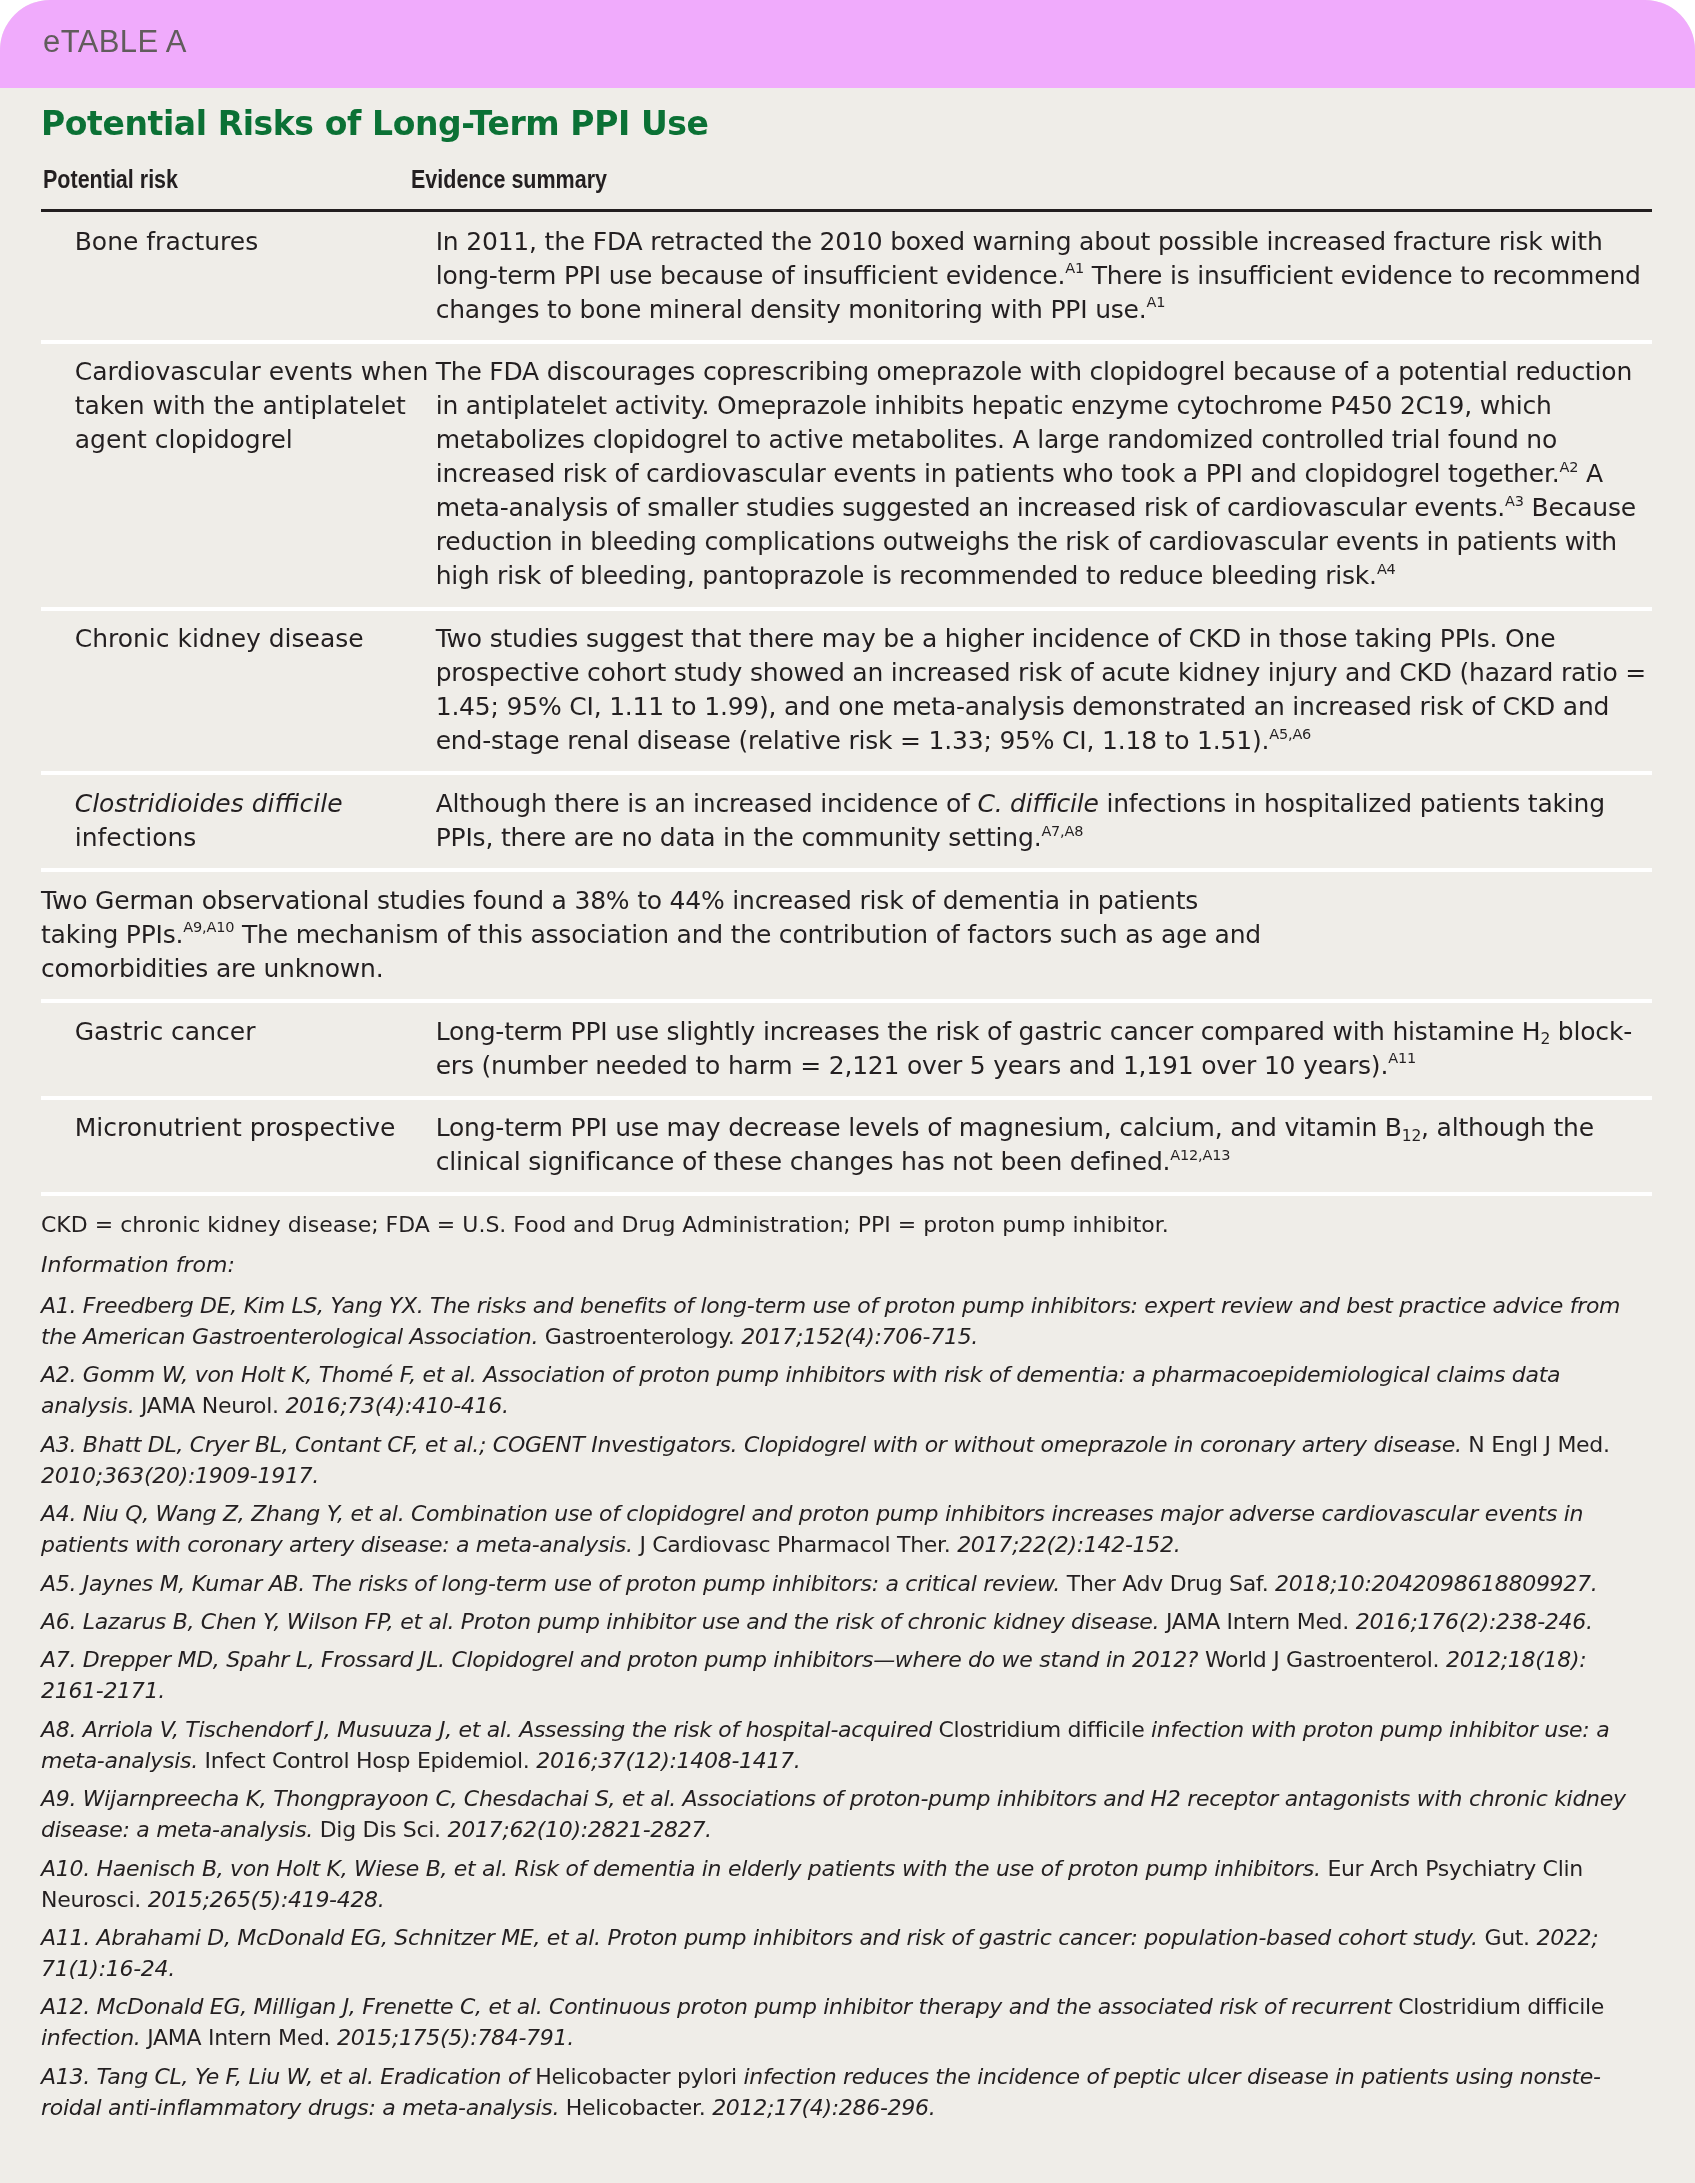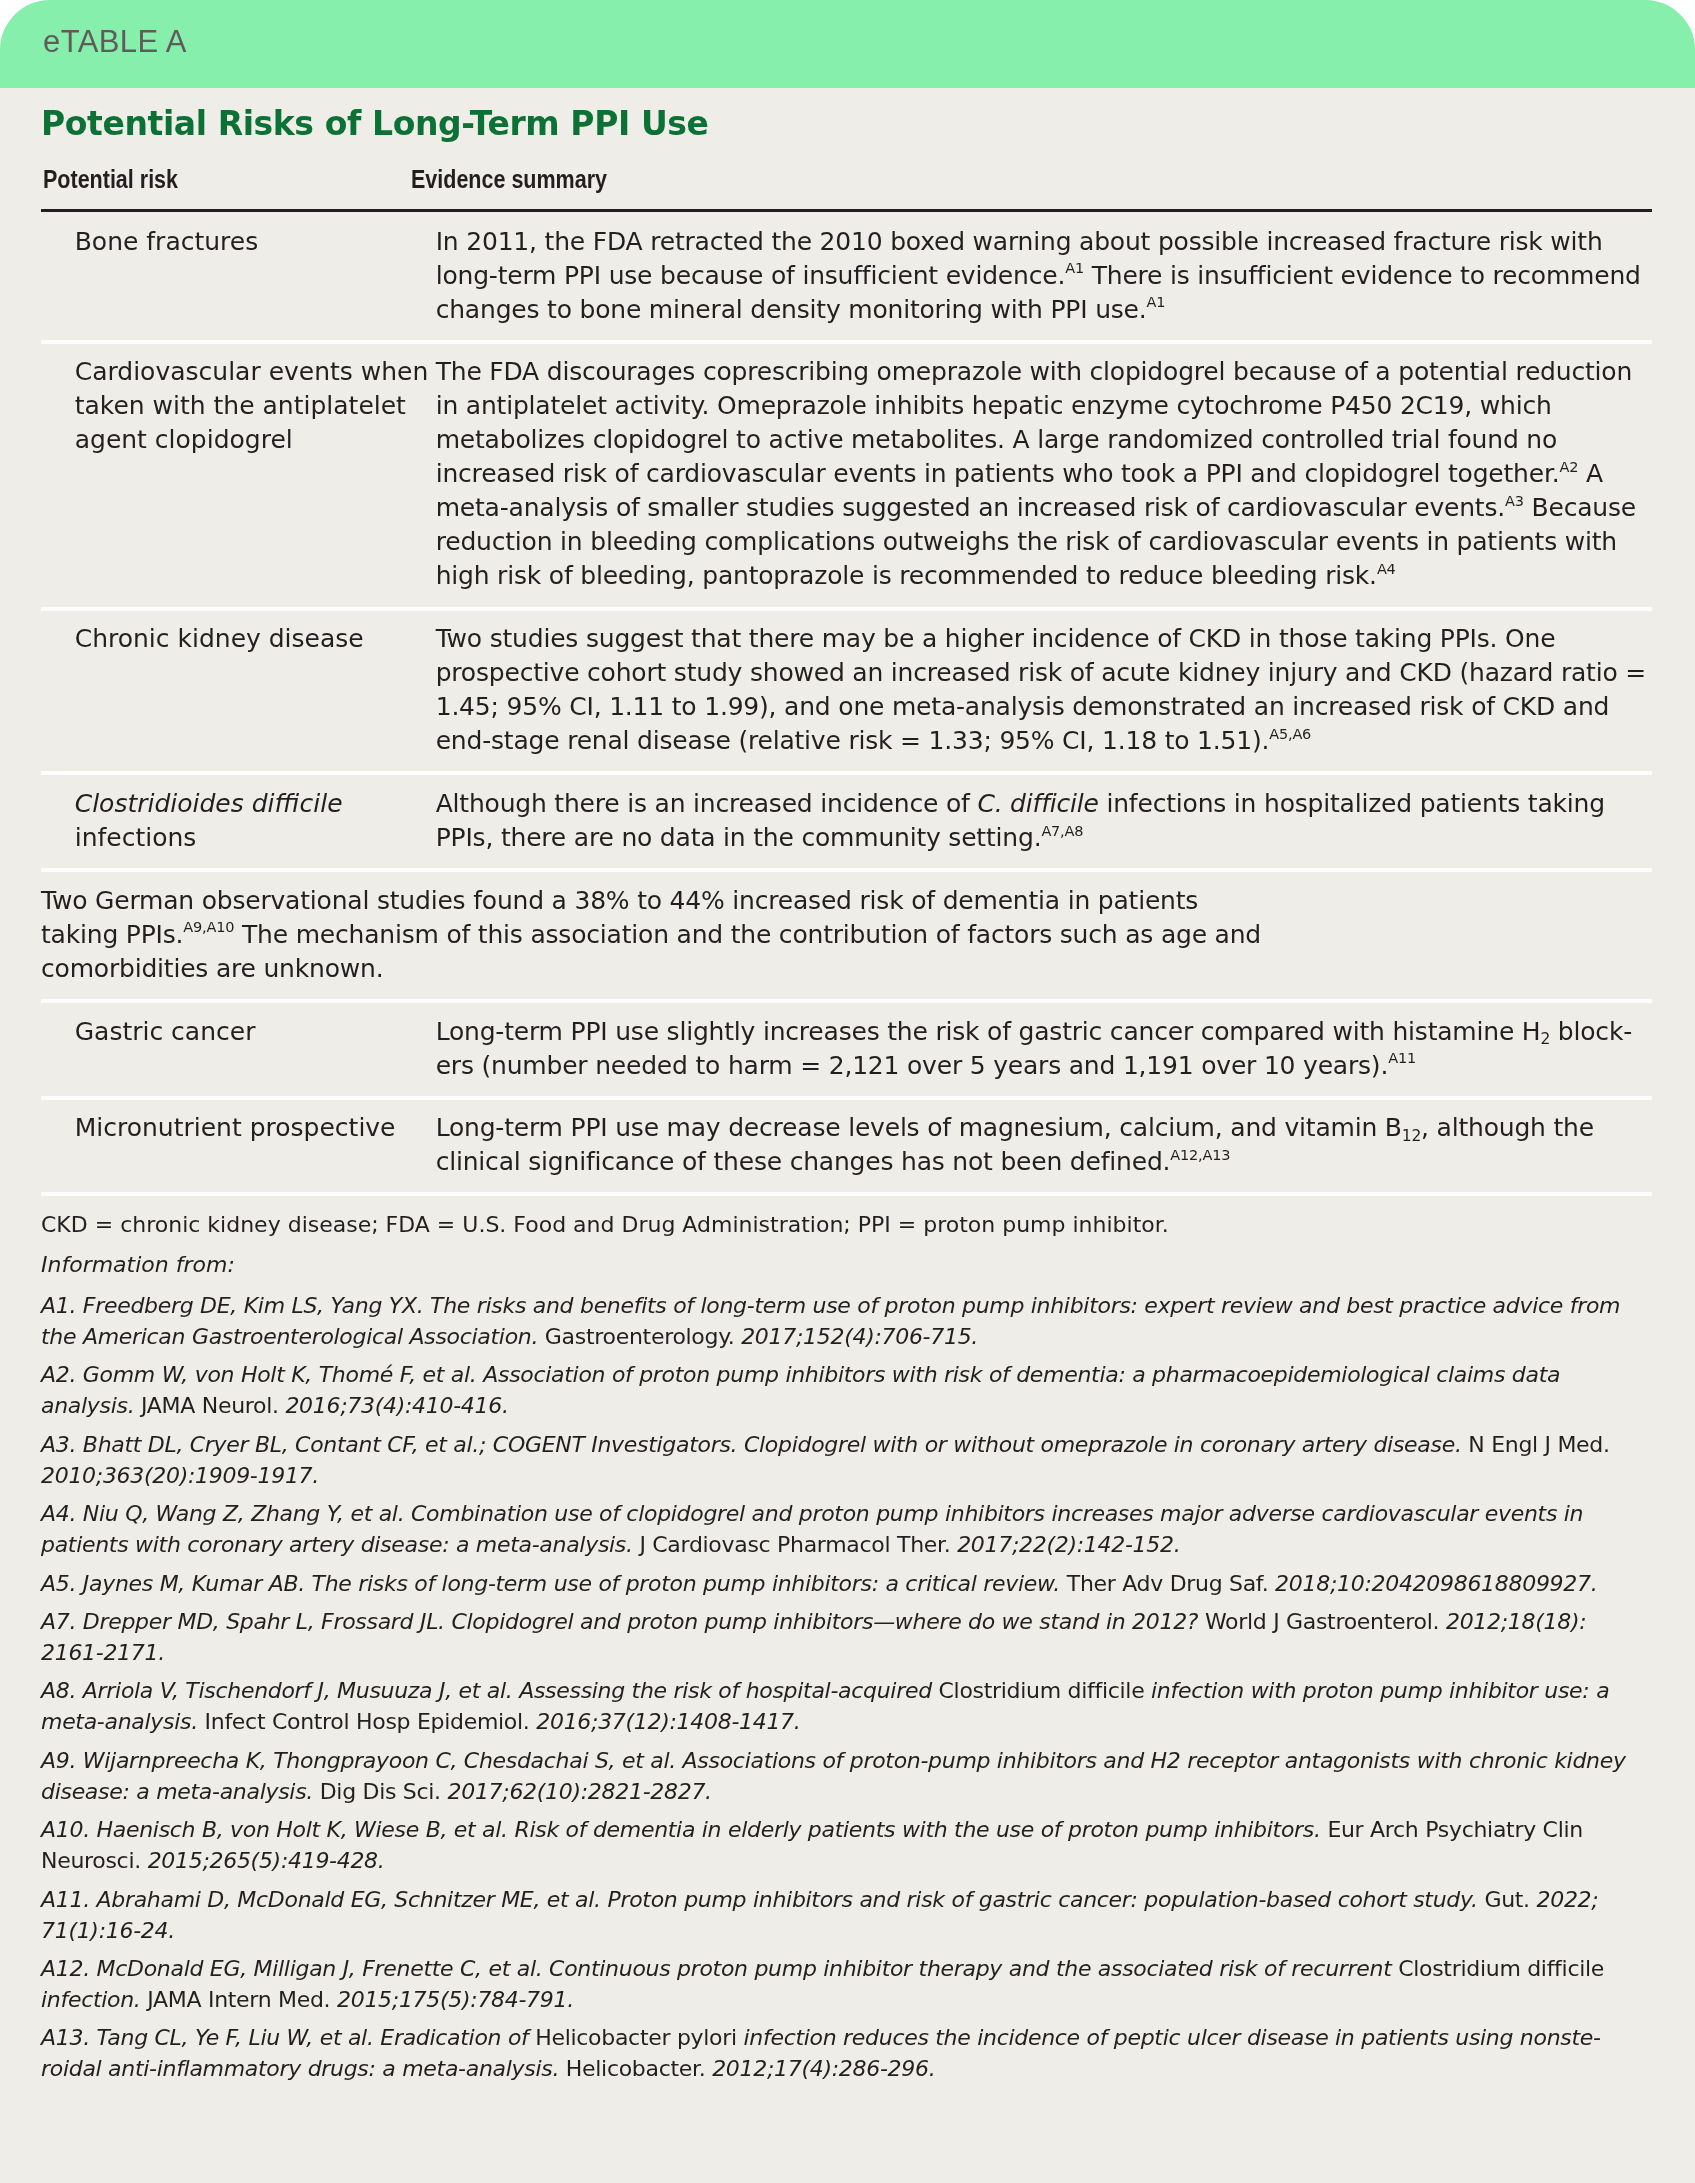--- a/index.html
+++ b/index.html
@@ -5,21 +5,21 @@
   html, body { margin: 0; padding: 0; background: #ffffff; }
   body { width: 1695px; height: 2183px; overflow: hidden; }
   .page {
     position: absolute; left: 0; top: 0; width: 1695px; height: 2183px;
     background: #efede8; border-top-left-radius: 50px; border-top-right-radius: 50px;
     overflow: hidden;
     font-family: "DejaVu Sans", sans-serif; color: #231f20;
   }
   .band {
     position: absolute; left: 0; top: 0; width: 1695px; height: 88px;
-    background: #86efac;
+    background: #f0abfc;
   }
   .band-title {
     position: absolute; left: 43px; top: 23px; font-size: 31px; line-height: 38px;
     color: #615c5c; font-family: "Liberation Sans", sans-serif; letter-spacing: 0.4px;
   }
   .title {
     position: absolute; left: 41px; top: 103px; font-size: 33px; line-height: 41px;
     font-weight: bold; color: #0b7135; font-family: "DejaVu Sans", sans-serif;
     letter-spacing: -0.4px;
   }
@@ -97,20 +97,21 @@
     </div>
 
   <div class="foot abbr">CKD = chronic kidney disease; FDA = U.S. Food and Drug Administration; PPI = proton pump inhibitor.</div>
   <div class="foot info">Information from:</div>
   <div class="foot refs" id="refs">
       <div class="ref"><span class="i">A1. Freedberg DE, Kim LS, Yang YX. The risks and benefits of long-term use of proton pump inhibitors: expert review and best practice advice from the American Gastroenterological Association.</span><span class="r"> Gastroenterology. </span><span class="i">2017;152(4):706-715.</span></div>
       <div class="ref"><span class="i">A2. Gomm W, von Holt K, Thomé F, et al. Association of proton pump inhibitors with risk of dementia: a pharmacoepidemiological claims data analysis.</span><span class="r"> JAMA Neurol. </span><span class="i">2016;73(4):410-416.</span></div>
       <div class="ref"><span class="i">A3. Bhatt DL, Cryer BL, Contant CF, et al.; COGENT Investigators. Clopidogrel with or without omeprazole in coronary artery disease.</span><span class="r"> N Engl J Med. </span><span class="i">2010;363(20):1909-1917.</span></div>
       <div class="ref"><span class="i">A4. Niu Q, Wang Z, Zhang Y, et al. Combination use of clopidogrel and proton pump inhibitors increases major adverse cardiovascular events in patients with coronary artery disease: a meta-analysis.</span><span class="r"> J Cardiovasc Pharmacol Ther. </span><span class="i">2017;22(2):142-152.</span></div>
       <div class="ref"><span class="i">A5. Jaynes M, Kumar AB. The risks of long-term use of proton pump inhibitors: a critical review.</span><span class="r"> Ther Adv Drug Saf. </span><span class="i">2018;10:2042098618809927.</span></div>
+      <div class="ref"><span class="i">A6. Lazarus B, Chen Y, Wilson FP, et al. Proton pump inhibitor use and the risk of chronic kidney disease.</span><span class="r"> JAMA Intern Med. </span><span class="i">2016;176(2):238-246.</span></div>
       <div class="ref"><span class="i">A7. Drepper MD, Spahr L, Frossard JL. Clopidogrel and proton pump inhibitors—where do we stand in 2012?</span><span class="r"> World J Gastroenterol. </span><span class="i">2012;18(18): 2161-2171.</span></div>
       <div class="ref"><span class="i">A8. Arriola V, Tischendorf J, Musuuza J, et al. Assessing the risk of hospital-acquired</span><span class="r"> Clostridium difficile </span><span class="i">infection with proton pump inhibitor use: a meta-analysis.</span><span class="r"> Infect Control Hosp Epidemiol. </span><span class="i">2016;37(12):1408-1417.</span></div>
       <div class="ref"><span class="i">A9. Wijarnpreecha K, Thongprayoon C, Chesdachai S, et al. Associations of proton-pump inhibitors and H2 receptor antagonists with chronic kidney disease: a meta-analysis.</span><span class="r"> Dig Dis Sci. </span><span class="i">2017;62(10):2821-2827.</span></div>
       <div class="ref"><span class="i">A10. Haenisch B, von Holt K, Wiese B, et al. Risk of dementia in elderly patients with the use of proton pump inhibitors.</span><span class="r"> Eur Arch Psychiatry Clin Neurosci. </span><span class="i">2015;265(5):419-428.</span></div>
       <div class="ref"><span class="i">A11. Abrahami D, McDonald EG, Schnitzer ME, et al. Proton pump inhibitors and risk of gastric cancer: population-based cohort study.</span><span class="r"> Gut. </span><span class="i">2022; 71(1):16-24.</span></div>
       <div class="ref"><span class="i">A12. McDonald EG, Milligan J, Frenette C, et al. Continuous proton pump inhibitor therapy and the associated risk of recurrent</span><span class="r"> Clostridium difficile </span><span class="i">infection.</span><span class="r"> JAMA Intern Med. </span><span class="i">2015;175(5):784-791.</span></div>
       <div class="ref"><span class="i">A13. Tang CL, Ye F, Liu W, et al. Eradication of</span><span class="r"> Helicobacter pylori </span><span class="i">infection reduces the incidence of peptic ulcer disease in patients using nonste­roidal anti-inflammatory drugs: a meta-analysis.</span><span class="r"> Helicobacter. </span><span class="i">2012;17(4):286-296.</span></div>
     </div>
 </div>
 

